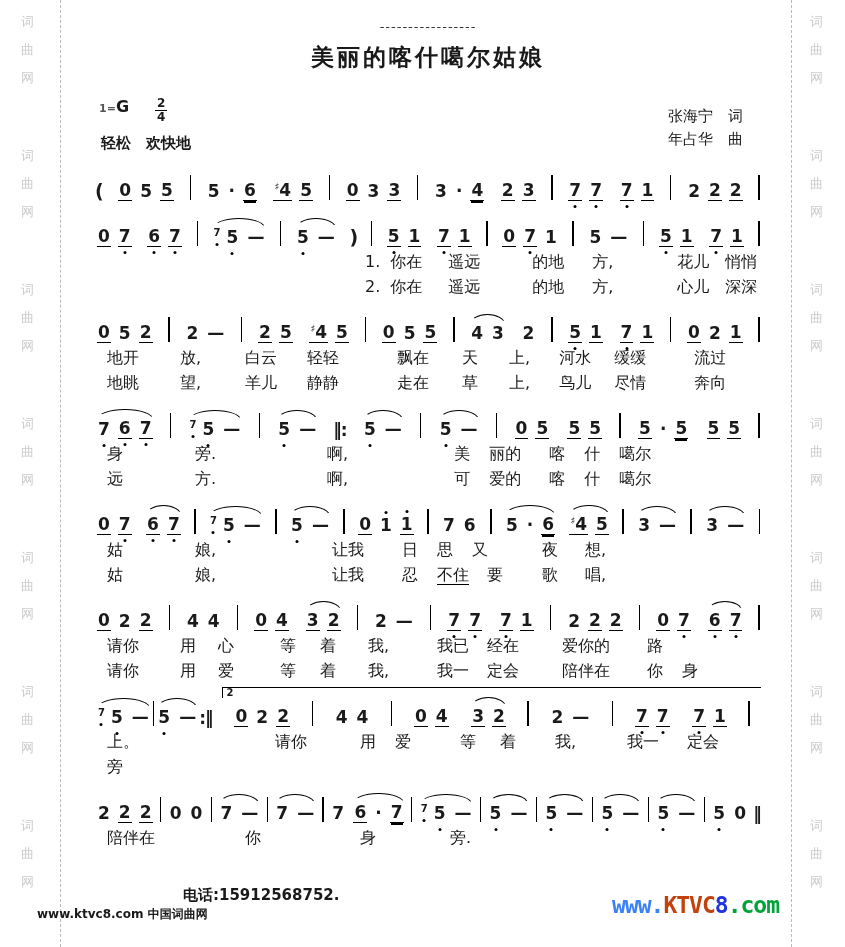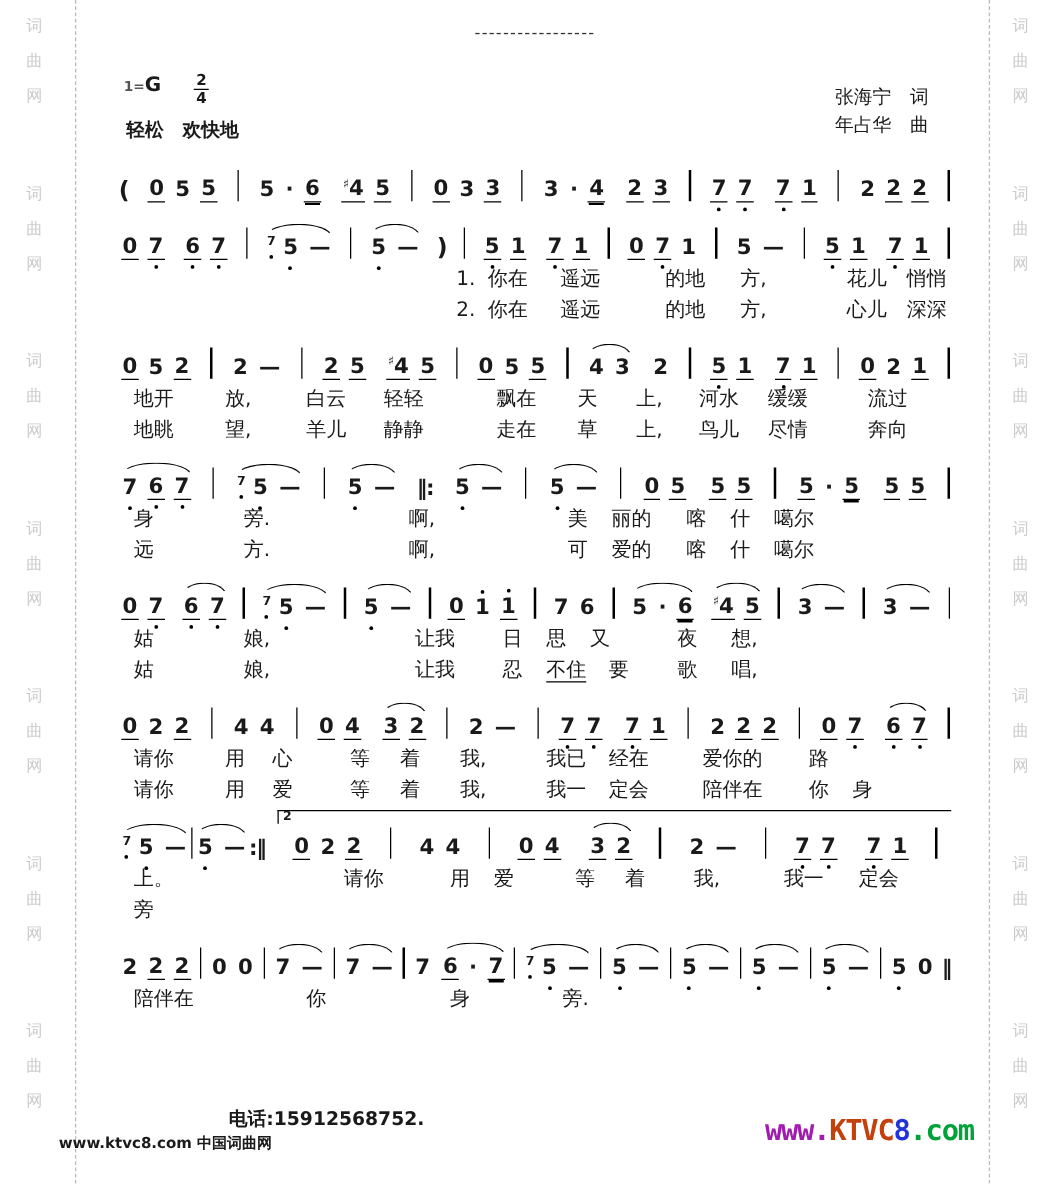--- a/index.html
+++ b/index.html
@@ -57,21 +57,21 @@
            margin-left:10px; padding:0 10px; }
   .volta::before { content:""; position:absolute; left:0; right:0; top:-14px; height:10px;
                    border-top:1.5px solid #000; border-left:1.5px solid #000; }
   .volta-label { position:absolute; left:4px; top:-14px; font-size:10px; font-weight:bold; }
 
   .lyric-row { display:flex; margin-top:4px; height:21px; font-size:16px; line-height:21px; white-space:pre; }
   .lyric-word { display:inline-block; }
   .wu { border-bottom:1px solid #000; }
 
   .footer-phone { position:absolute; left:183px; top:886px; font-size:15px; font-weight:bold; }
-  .footer-site  { position:absolute; left:47px;  top:906px; font-size:12px; font-weight:bold; }
+  .footer-site  { position:absolute; left:37px;  top:906px; font-size:12px; font-weight:bold; }
   .logo { position:absolute; left:612px; top:892px; font-family:"DejaVu Sans Mono", monospace;
           font-weight:bold; font-size:23px; letter-spacing:-1px; }
 </style>
 </head>
 <body>
 
 <div class="page">
 
   <div class="side side-left">
     <div class="wm-col">
@@ -147,20 +147,21 @@
         <div class="wm-group">
           <div class="wm-char">词</div>
           <div class="wm-char">曲</div>
           <div class="wm-char">网</div>
         </div>
       </div>
   </div>
 
   <div class="content">
     <div class="dash-line">-----------------</div>
+    <div class="page-title">美丽的喀什噶尔姑娘</div>
 
     <div class="meta">
       <div class="key-sig">
         <span class="key-prefix">1=</span><span class="key-note">G</span><span class="meter">
             <span class="meter-num">2</span>
             <span class="meter-den">4</span>
           </span>
       </div>
       <div class="tempo">轻松　欢快地</div>
       <div class="credits">
@@ -615,15 +616,15 @@
             </span>
             <span class="rpt">‖</span>
           </div>
           <div class="lyric-row" style="padding-left: 12px;"><span class="lyric-word" style="margin-right: 90px;">陪伴在</span><span class="lyric-word" style="margin-right: 99px;">你</span><span class="lyric-word" style="margin-right: 74px;">身</span><span class="lyric-word" style="margin-right: 0px;">旁.</span></div>
         </div>
       </div>
   </div>
 
   <div class="footer-phone">电话:15912568752.</div>
   <div class="footer-site">www.ktvc8.com 中国词曲网</div>
-  <div class="logo" id="logo"><span class="logo-seg" style="color: #a21caf;">www.</span><span class="logo-seg" style="color: #c2410c;">KTVC</span><span class="logo-seg" style="color: rgb(34, 51, 221);">8</span><span class="logo-seg" style="color: rgb(0, 163, 58);">.com</span></div>
+  <div class="logo" id="logo"><span class="logo-seg" style="color: #3b82f6;">www.</span><span class="logo-seg" style="color: #c2410c;">KTVC</span><span class="logo-seg" style="color: rgb(34, 51, 221);">8</span><span class="logo-seg" style="color: rgb(0, 163, 58);">.com</span></div>
 
 </div>
 
 </body></html>

